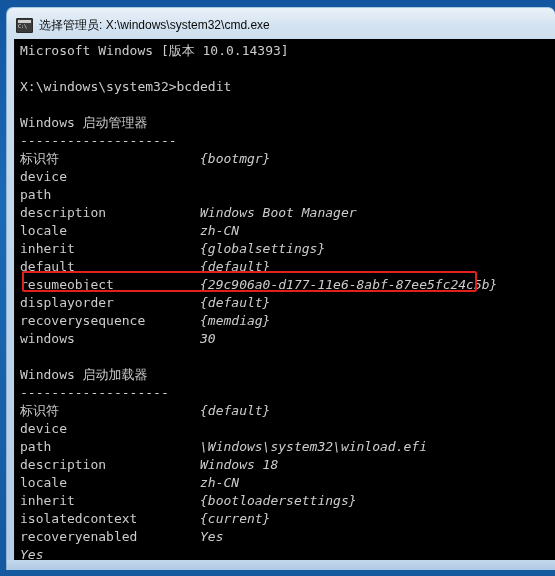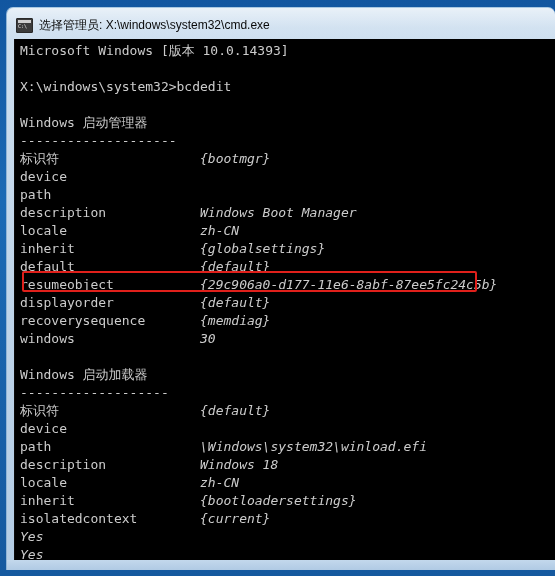--- a/index.html
+++ b/index.html
@@ -189,20 +189,20 @@
         <div class="line blank"> </div>
         <div class="line">Windows 启动加载器</div>
         <div class="line">-------------------</div>
         <div class="line kv"><span class="k">标识符</span><span class="v">{default}</span></div>
         <div class="line kv"><span class="k">device</span></div>
         <div class="line kv"><span class="k">path</span><span class="v">\Windows\system32\winload.efi</span></div>
         <div class="line kv"><span class="k">description</span><span class="v">Windows 18</span></div>
         <div class="line kv"><span class="k">locale</span><span class="v">zh-CN</span></div>
         <div class="line kv"><span class="k">inherit</span><span class="v">{bootloadersettings}</span></div>
         <div class="line kv"><span class="k">isolatedcontext</span><span class="v">{current}</span></div>
-        <div class="line kv"><span class="v">Yes</span></div>
+        <div class="line kv"><span class="k">recoveryenabled</span><span class="v">Yes</span></div>
         <div class="line kv"><span class="v">Yes</span></div>
       </div>
     <div class="highlight-box"></div>
   </div>
 
   <div class="window-bottom"></div>
 </div>
 
 </body></html>

